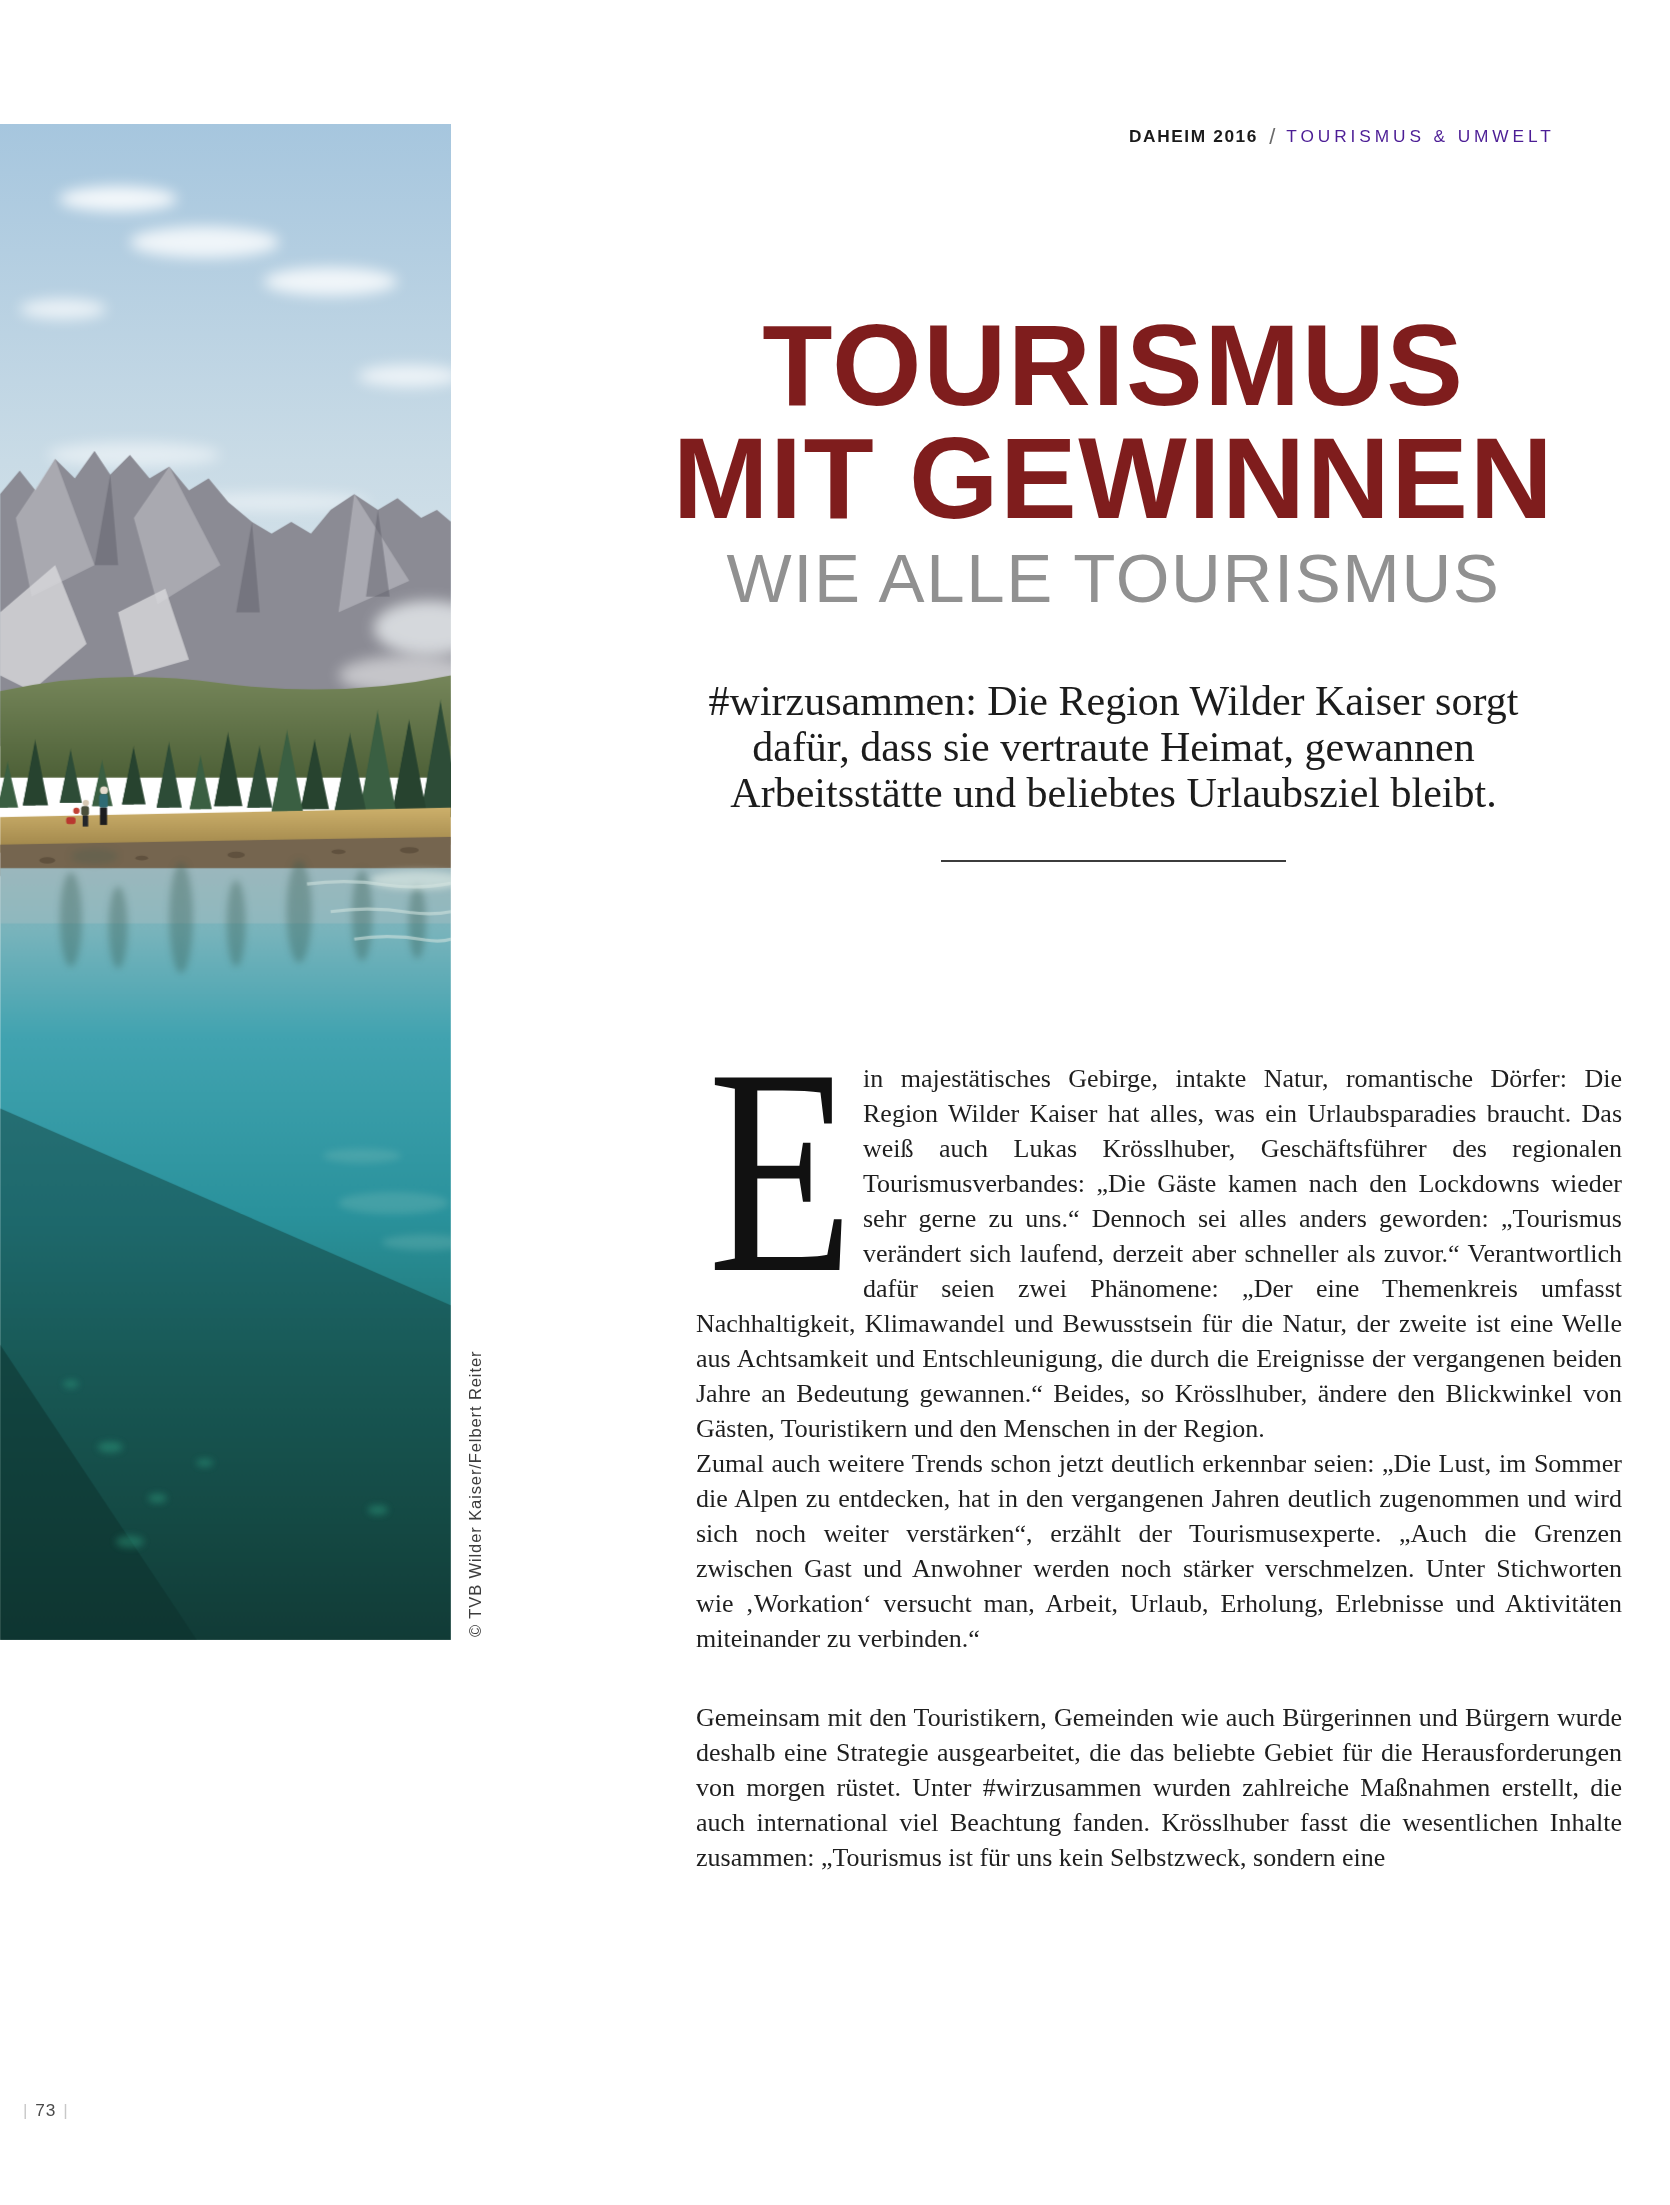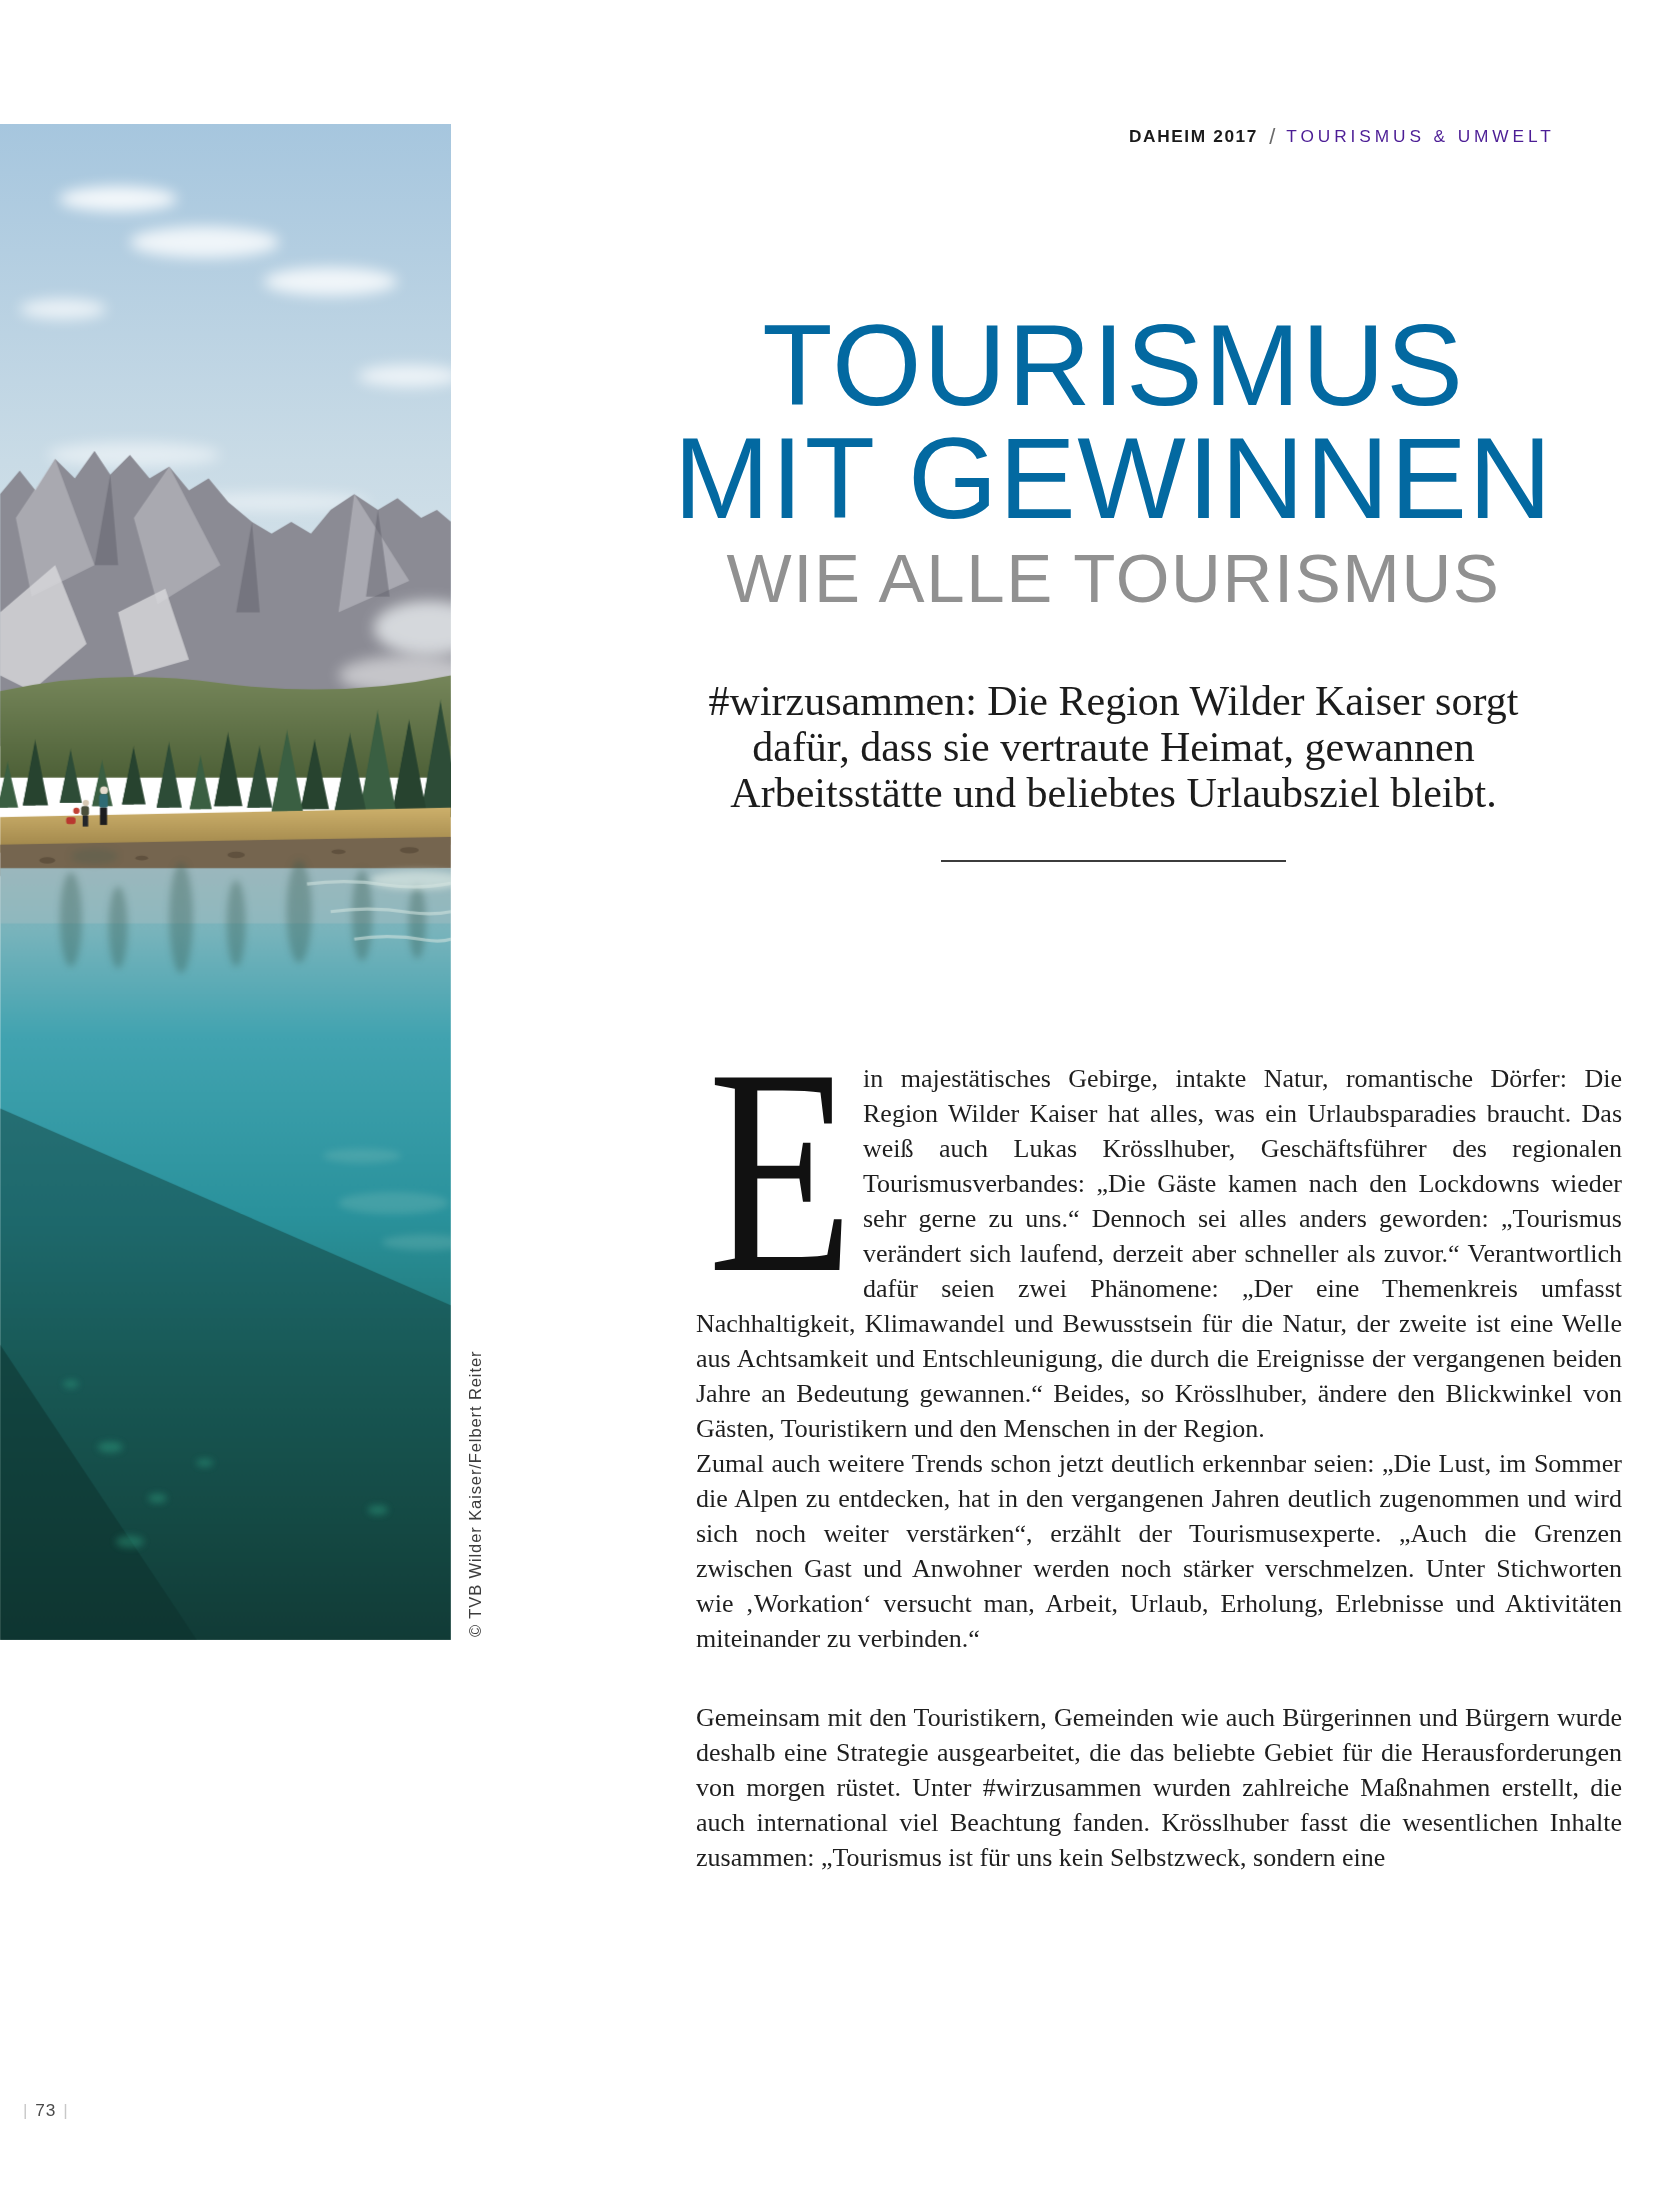--- a/index.html
+++ b/index.html
@@ -15,22 +15,22 @@
 
   
   .photo{position:absolute;left:0;top:124px;width:451px;height:1516px;margin:0;}
   .photo svg{display:block;width:451px;height:1516px;}
   .photo-caption{position:absolute;left:466px;top:1637px;transform:rotate(-90deg);
                  transform-origin:0 0;white-space:nowrap;
                  font-family:"Liberation Sans", sans-serif;font-size:16.5px;letter-spacing:0.9px;color:#3d3d3d;}
 
   
   .headline{position:absolute;left:599px;top:309px;width:1029px;text-align:center;}
-  .headline h1{margin:0;font-family:"Liberation Sans", sans-serif;font-weight:normal;
-               font-size:115px;line-height:113px;letter-spacing:1.6px;color:#0369a1;}
+  .headline h1{margin:0;font-family:"Liberation Sans", sans-serif;font-weight:bold;
+               font-size:115px;line-height:113px;letter-spacing:1.6px;color:#7f1d1d;}
   .title-line{display:block;}
   .subtitle{margin-top:7.9px;font-family:"Liberation Sans", sans-serif;font-weight:300;
             font-size:69px;line-height:72px;letter-spacing:1.6px;color:#919191;}
   .lead{margin:63px auto 0 auto;width:866px;font-size:42px;line-height:46px;color:#1c1c1c;}
   .divider{width:345px;margin:44px auto 0 auto;border-top:2.4px solid #3c3c3c;height:0;}
 
   
   .article{position:absolute;left:696px;top:1061px;width:926px;}
   .article p{margin:0;font-size:26px;line-height:35px;text-align:justify;color:#1f1f1f;}
   .article p.spaced{margin-top:44px;}
@@ -42,21 +42,21 @@
   .pagenum{position:absolute;left:16px;right:0;top:2100px;
            font-family:"Liberation Sans", sans-serif;font-size:17.3px;color:#4a4a4a;letter-spacing:0.8px;}
   .pagenum .bar{color:#c8c8c8;font-weight:300;padding:0 7px;}
 </style>
 </head>
 <body>
 
 <div class="page">
 
   <header class="kicker">
-    <span class="kicker-edition">DAHEIM 2017</span>
+    <span class="kicker-edition">DAHEIM 2016</span>
     <span class="kicker-sep">/</span>
     <span class="kicker-section">TOURISMUS &amp; UMWELT</span>
   </header>
 
   <figure class="photo">
     <svg viewBox="0 0 573 1925" preserveAspectRatio="none">
       <defs>
         <linearGradient id="sky" x1="0" y1="0" x2="0" y2="1">
           <stop offset="0" stop-color="#a6c6de"></stop>
           <stop offset="0.55" stop-color="#c9dbe6"></stop>

